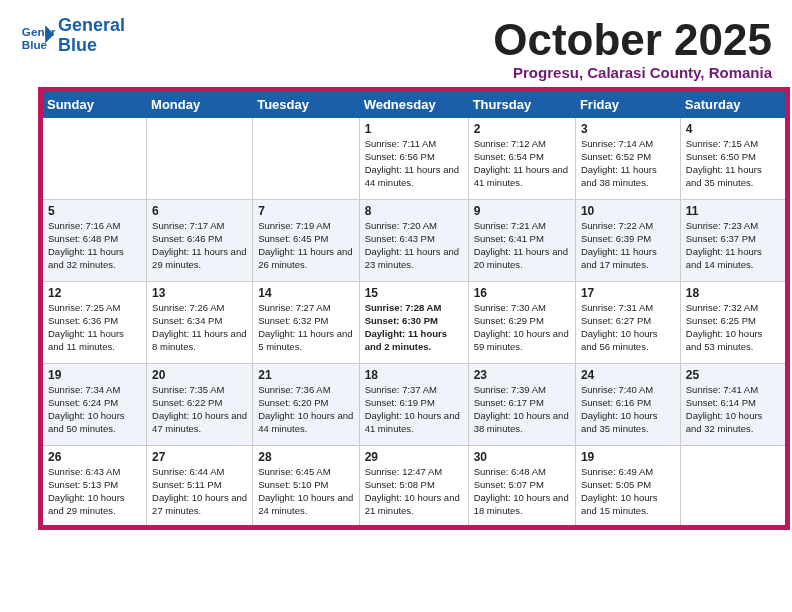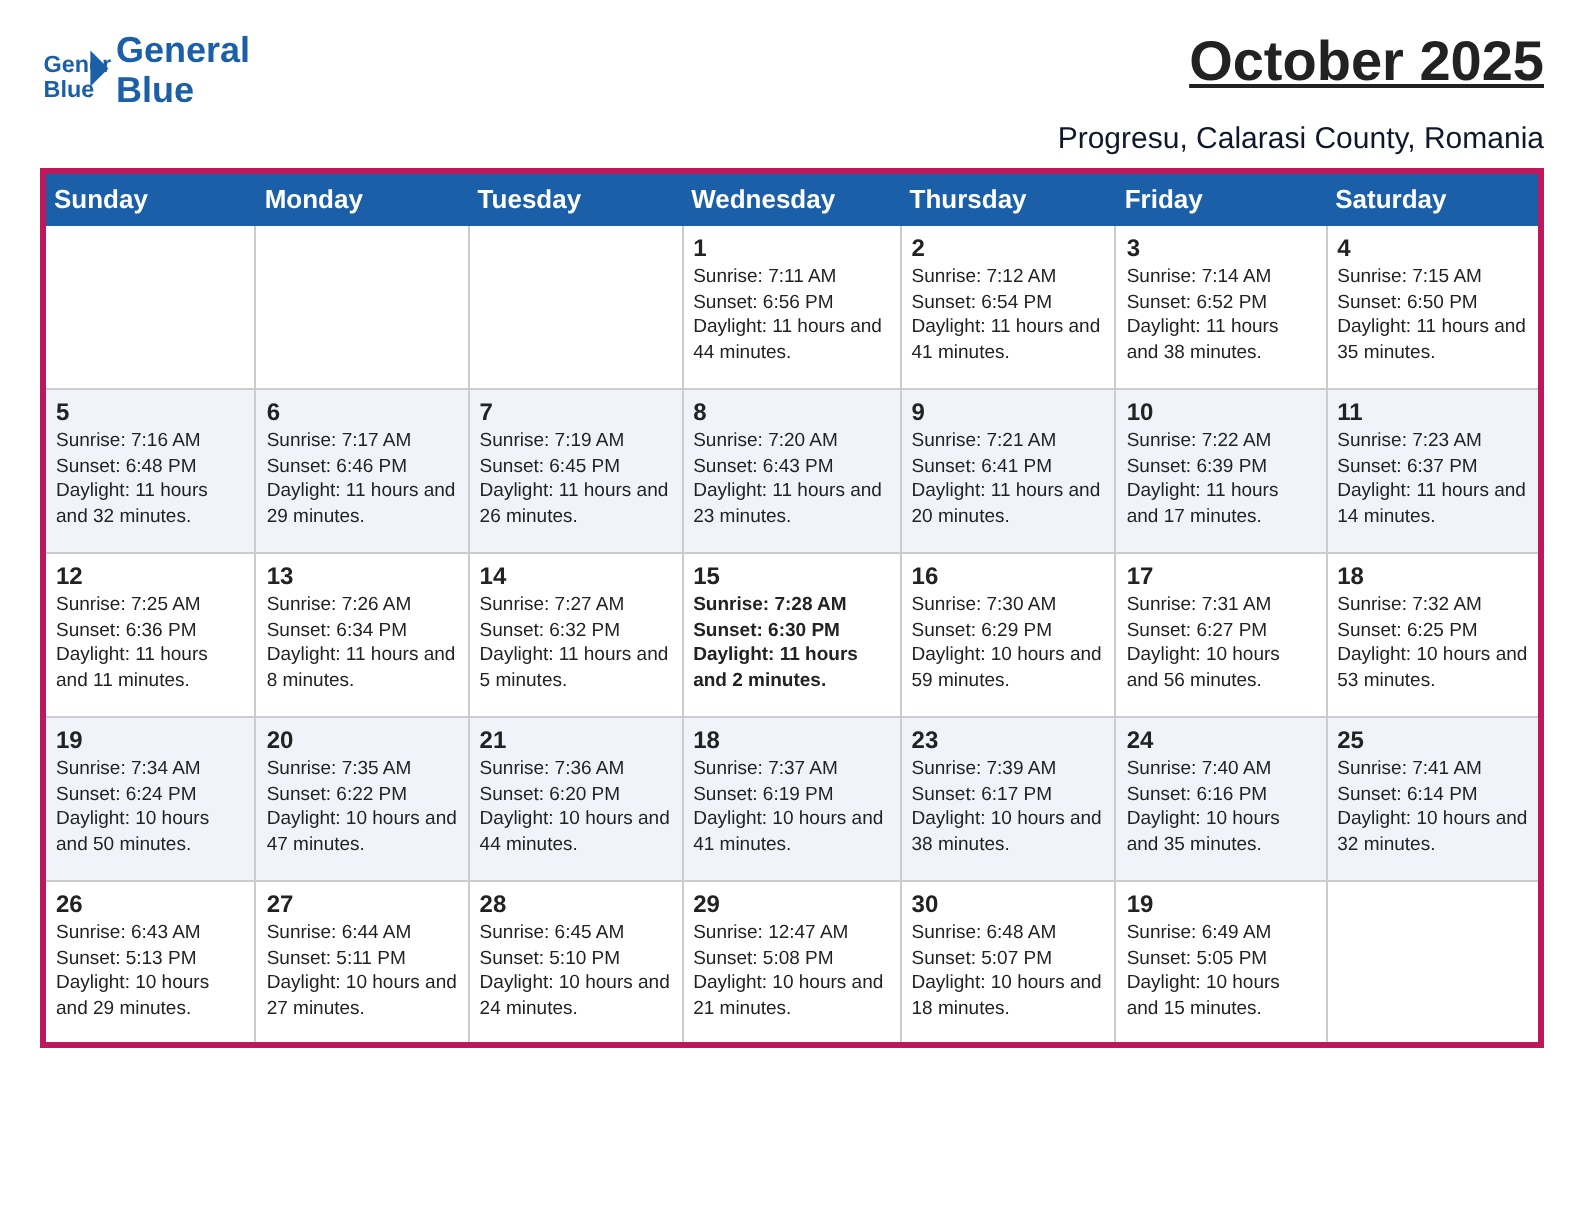--- a/index.html
+++ b/index.html
@@ -32,36 +32,37 @@
     }
     .logo-icon {
       width: 36px;
       height: 36px;
       margin-right: 2px;
     }
     .title-block {
       text-align: right;
     }
     .month-title {
-      font-size: 28px;
+      font-size: 44px;
       font-weight: bold;
       color: #222;
       line-height: 1.1;
-      text-decoration: underline;
     }
     .location {
       font-size: 15px;
-      color: #0f172a;
-      margin-top: 14px;
+      color: #701a75;
+      margin-top: 0;
+      font-weight: bold;
     }
     .calendar {
       width: 100%;
       border-collapse: collapse;
-      border: 3px solid #be185d;
+      border: 5px solid #be185d;
       margin-top: 6px;
+      margin-left: 18px;
     }
     .calendar th {
       background: #1a5fa8;
       color: #fff;
       font-size: 13px;
       font-weight: bold;
       padding: 5px 4px;
       text-align: left;
       border: 1px solid #1a5fa8;
     }

